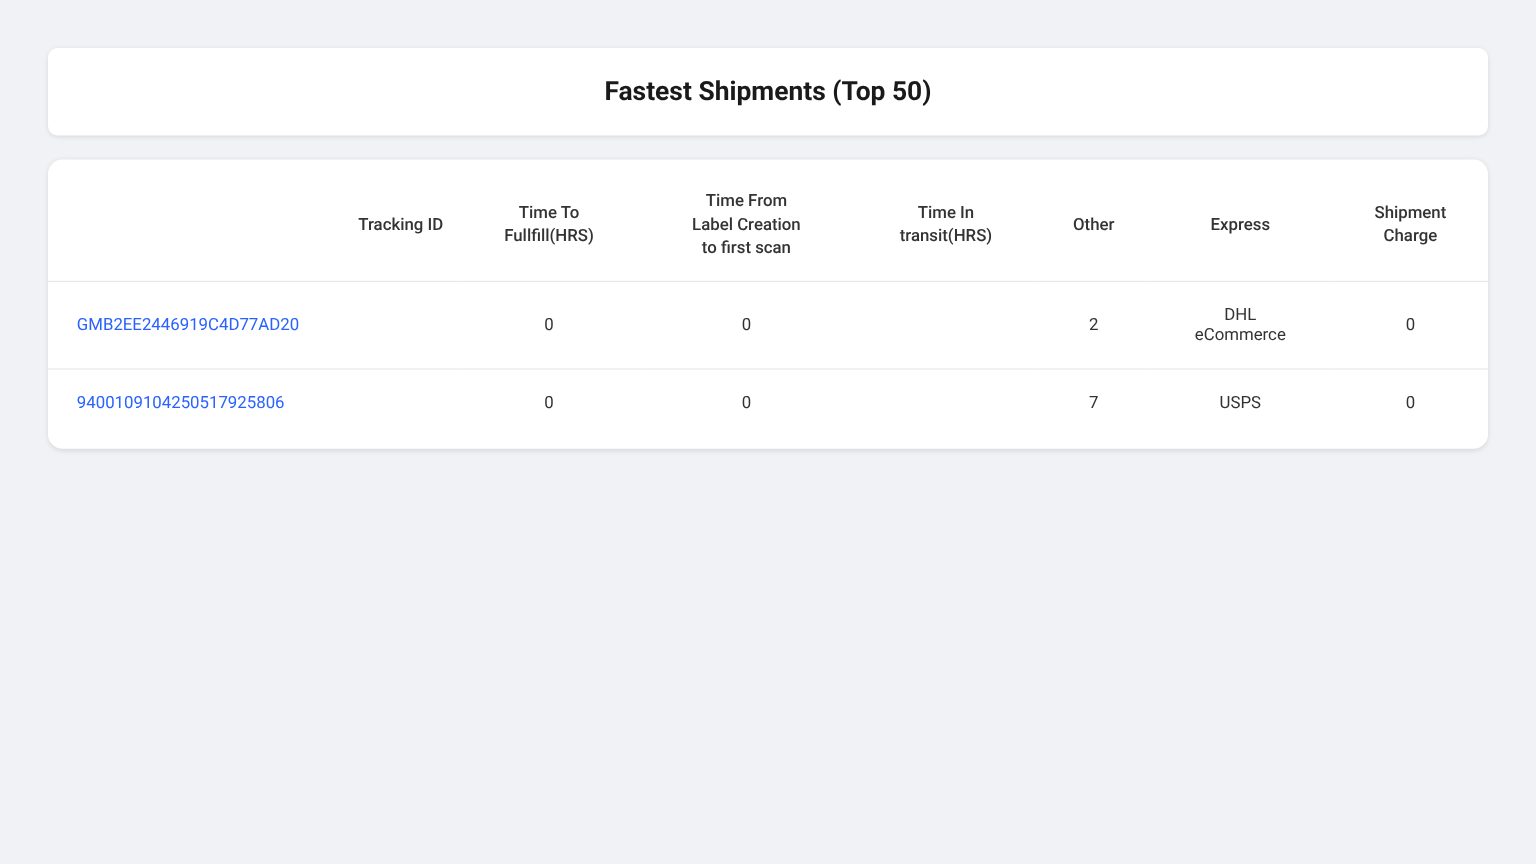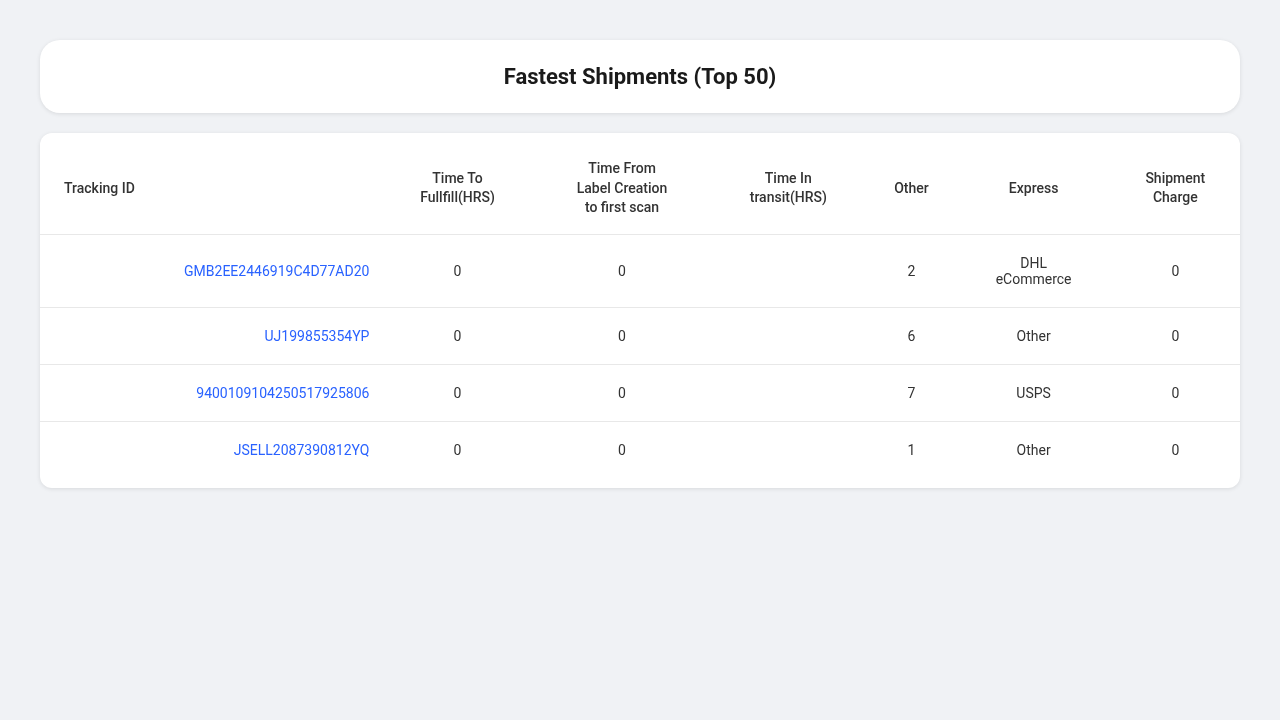--- a/index.html
+++ b/index.html
@@ -15,21 +15,21 @@
       flex-direction: column;
       align-items: center;
       justify-content: flex-start;
       min-height: 720px;
       width: 1280px;
       padding: 40px 20px;
     }
 
     .title-card {
       background: #ffffff;
-      border-radius: 20px;
+      border-radius: 8px;
       box-shadow: 0 1px 4px rgba(0,0,0,0.1);
       width: 100%;
       max-width: 1200px;
       padding: 24px;
       text-align: center;
       margin-bottom: 20px;
     }
 
     .title-text {
       font-size: 22px;
@@ -56,38 +56,38 @@
       padding: 16px 12px;
       text-align: center;
       font-weight: 500;
       font-size: 14px;
       color: #333333;
       vertical-align: middle;
       line-height: 1.4;
     }
 
     thead tr th:first-child {
-      text-align: left;
+      text-align: right;
       padding-left: 24px;
     }
 
     tbody tr {
       border-top: 1px solid #e8e8e8;
     }
 
     tbody tr td {
       padding: 20px 12px;
       text-align: center;
       font-size: 14px;
       color: #333333;
       vertical-align: middle;
     }
 
     tbody tr td:first-child {
-      text-align: right;
+      text-align: left;
       padding-left: 24px;
     }
 
     .tracking-link {
       color: #2962ff;
       text-decoration: none;
       font-size: 14px;
     }
   </style>
 </head>
@@ -114,41 +114,23 @@
     <tr>
           <td><a href="#" class="tracking-link">GMB2EE2446919C4D77AD20</a></td>
           <td>0</td>
           <td>0</td>
           <td></td>
           <td>2</td>
           <td>DHL<br>eCommerce</td>
           <td>0</td>
         </tr>
         <tr>
-          <td><a href="#" class="tracking-link">UJ199855354YP</a></td>
-          <td>0</td>
-          <td>0</td>
-          <td></td>
-          <td>6</td>
-          <td>Other</td>
-          <td>0</td>
-        </tr>
-        <tr>
           <td><a href="#" class="tracking-link">9400109104250517925806</a></td>
           <td>0</td>
           <td>0</td>
           <td></td>
           <td>7</td>
           <td>USPS</td>
           <td>0</td>
         </tr>
-        <tr>
-          <td><a href="#" class="tracking-link">JSELL2087390812YQ</a></td>
-          <td>0</td>
-          <td>0</td>
-          <td></td>
-          <td>1</td>
-          <td>Other</td>
-          <td>0</td>
-        </tr>
       </tbody>
   </table>
 </div>
 
 </body></html>

